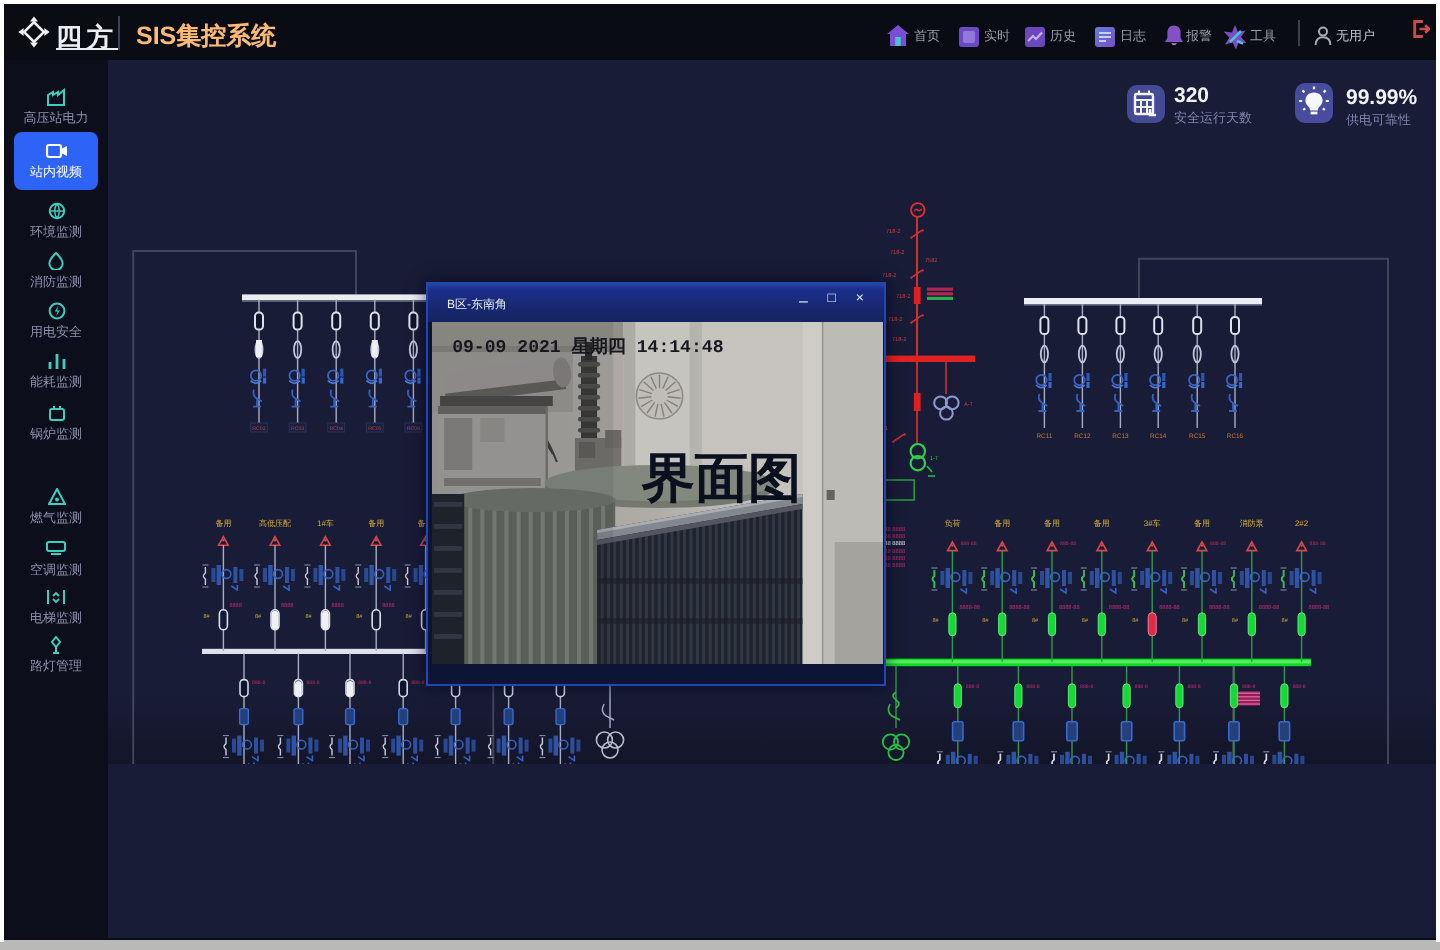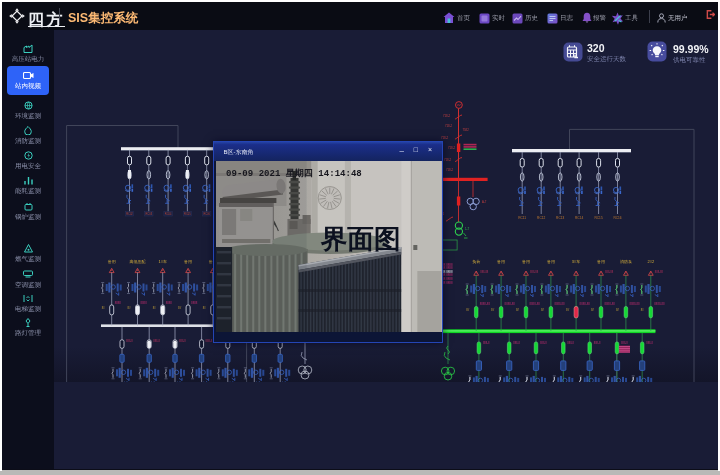--- a/index.html
+++ b/index.html
@@ -30,21 +30,21 @@
 <div id="rightwhite"></div>
 <div id="app">
   <div id="topbar">
     <svg class="abs" style="left:6px;top:5px" width="18" height="18" viewBox="0 0 18 18">
       <rect x="5.5" y="5.5" width="7" height="7" fill="none" stroke="#f0f0f2" stroke-width="1.3" transform="rotate(45 9 9)"></rect>
       <path d="M9 1.2 L11 3.8 L7 3.8 Z" fill="#f0f0f2"></path>
       <path d="M9 16.8 L11 14.2 L7 14.2 Z" fill="#f0f0f2"></path>
       <path d="M1.2 9 L3.8 7 L3.8 11 Z" fill="#f0f0f2"></path>
       <path d="M16.8 9 L14.2 7 L14.2 11 Z" fill="#f0f0f2"></path>
     </svg>
-    <div class="abs" style="left:26px;top:8px;color:#eceef2;font-size:16px;font-weight:bold;letter-spacing:2.5px;text-decoration:underline;">四方</div>
+    <div class="abs" style="left:26px;top:8px;color:#eceef2;font-size:13px;font-weight:bold;letter-spacing:2.5px;text-decoration:underline;">四方</div>
     <div class="abs" style="left:57px;top:6px;width:1px;height:17px;background:#40434f;"></div>
     <div class="abs" style="left:66px;top:7.5px;color:#fdba74;font-size:12.5px;font-weight:bold;letter-spacing:0px;">SIS集控系统</div>
 
     <svg class="abs" style="left:441px;top:10px" width="12" height="12" viewBox="0 0 12 12">
       <path d="M6 0.5 L11.5 5 L10 5 L10 11 L2 11 L2 5 L0.5 5 Z" fill="#7a4fd4"></path>
       <rect x="4.6" y="6.5" width="2.8" height="4.5" fill="#45c2d4"></rect>
     </svg>
     <div class="abs menulabel" style="left:455px;top:12px;">首页</div>
     <svg class="abs" style="left:477px;top:10.5px" width="11" height="11" viewBox="0 0 11 11">
       <rect x="0.5" y="0.5" width="10" height="10" rx="1.5" fill="#6c48c4"></rect>

